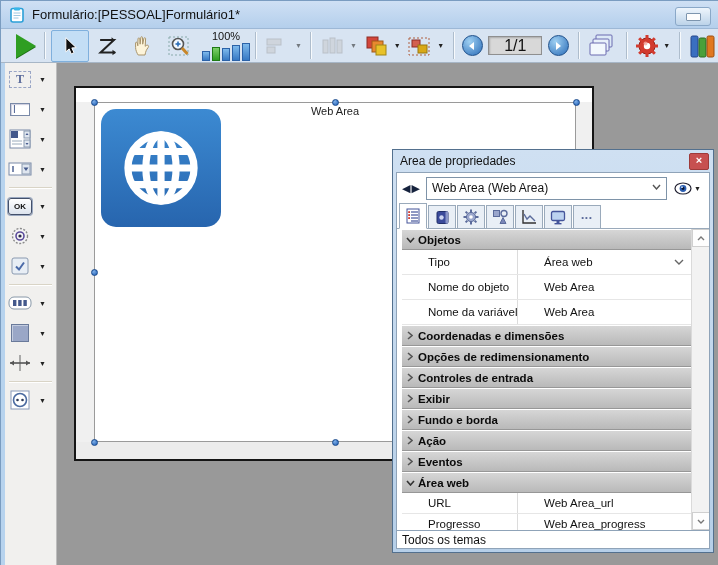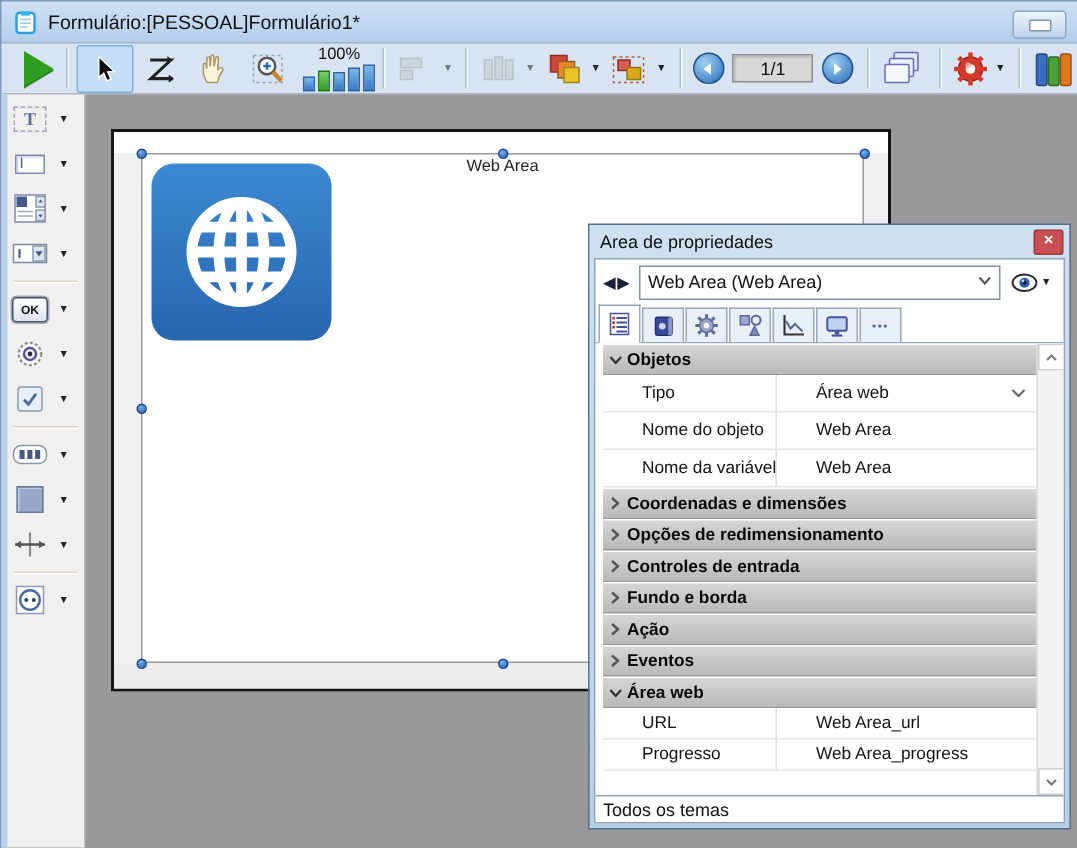--- a/index.html
+++ b/index.html
@@ -29,21 +29,21 @@
   .play{width:0;height:0;border-left:20px solid #2f9e22;border-top:12px solid transparent;border-bottom:12px solid transparent;margin-left:10px;filter:drop-shadow(0 1px 0 #1c6d12);}
   .zoomgrp{display:flex;flex-direction:column;align-items:center;margin-left:4px;}
   .zoomlabel{font-size:11px;color:#111;line-height:11px;}
   .bars{display:flex;align-items:flex-end;gap:2px;height:19px;}
   .bar{width:8px;background:linear-gradient(#7db9ec,#3779c4);border:1px solid #2b62a8;box-sizing:border-box;}
   .bar.green{background:linear-gradient(#7ed06a,#2f9e22);border-color:#1f7a14;}
   .disabled{opacity:.55;filter:grayscale(.8);}
   .navcirc{width:19px;height:19px;border-radius:50%;background:radial-gradient(circle at 35% 30%,#9fd0f2,#2a6cb8);
     display:flex;align-items:center;justify-content:center;border:1px solid #1d4f8a;}
   .pagebox{width:52px;height:17px;background:#d8d8d8;border:1px solid #8f8f8f;box-shadow:inset 1px 1px 2px #aaa;
-    font-size:12px;color:#111;display:flex;align-items:center;justify-content:center;margin:0 5px;}
+    font-size:16px;color:#111;display:flex;align-items:center;justify-content:center;margin:0 5px;}
 
   
   .sidebar{position:absolute;left:0;top:62px;width:56px;height:503px;background:#f1f0ee;
     border-left:4px solid #b7d3ee;border-right:1px solid #bdbdbd;box-sizing:border-box;}
   .tool-row{height:28px;display:flex;align-items:center;margin-top:2px;}
   .tool-ic{width:30px;display:flex;justify-content:center;}
   .tool-dd{font-size:7px;color:#222;margin-left:4px;}
   .side-sep{height:1px;background:#d9d4c6;box-shadow:0 1px 0 #fff;margin:4px 4px;}
   .mini-box{border:1px dashed #9aa6c6;color:#5b6b9b;font-family:"Liberation Serif",serif;
     font-size:12px;font-weight:bold;width:20px;height:15px;display:flex;align-items:center;justify-content:center;}
@@ -535,20 +535,28 @@
                 </svg>
               </span>
             <span>Controles de entrada</span>
           </div>
           <div class="pgroup">
             <span class="gchev">
                 <svg width="6" height="9" viewBox="0 0 6 9">
                   <path d="M1 1 L5 4.5 L1 8" fill="none" stroke="#555" stroke-width="1.6"></path>
                 </svg>
               </span>
+            <span>Exibir</span>
+          </div>
+          <div class="pgroup">
+            <span class="gchev">
+                <svg width="6" height="9" viewBox="0 0 6 9">
+                  <path d="M1 1 L5 4.5 L1 8" fill="none" stroke="#555" stroke-width="1.6"></path>
+                </svg>
+              </span>
             <span>Fundo e borda</span>
           </div>
           <div class="pgroup">
             <span class="gchev">
                 <svg width="6" height="9" viewBox="0 0 6 9">
                   <path d="M1 1 L5 4.5 L1 8" fill="none" stroke="#555" stroke-width="1.6"></path>
                 </svg>
               </span>
             <span>Ação</span>
           </div>

